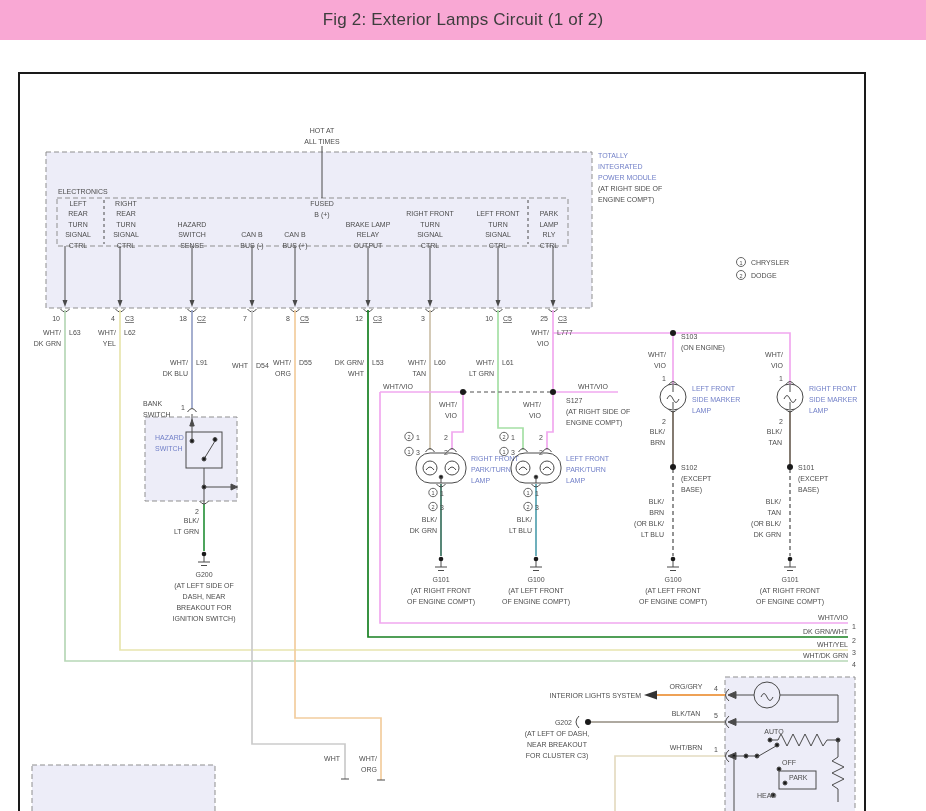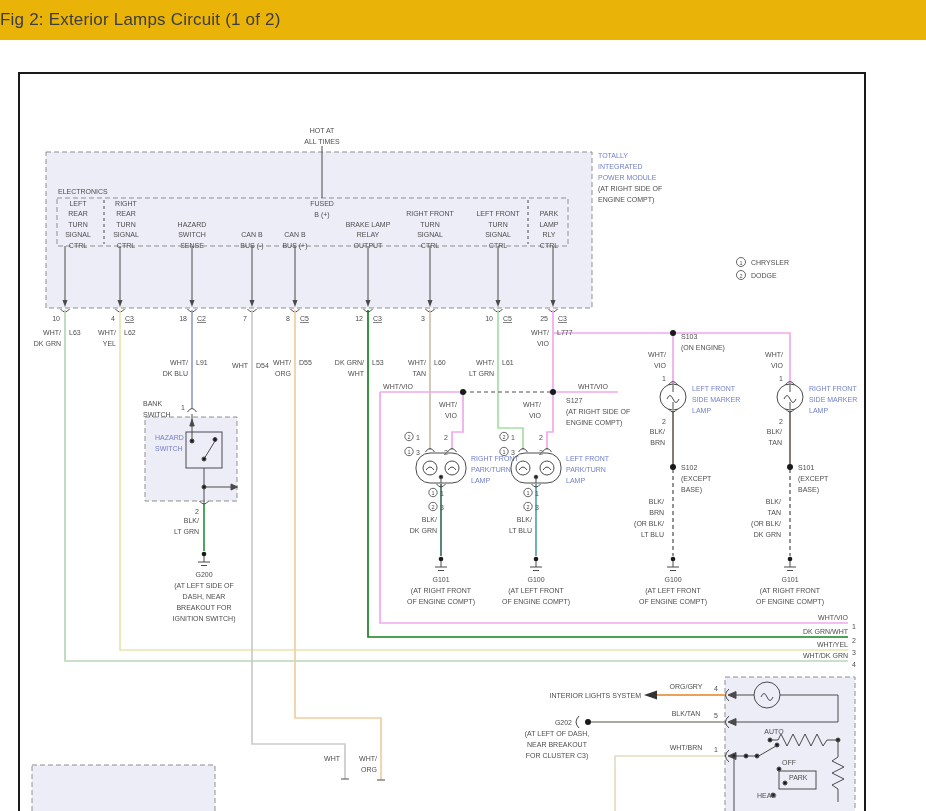--- a/index.html
+++ b/index.html
@@ -1,18 +1,18 @@
 <!DOCTYPE html>
 <html><head>
 <meta charset="utf-8">
 <style>
   html,body{margin:0;padding:0;width:926px;height:811px;overflow:hidden;background:#fff;
     font-family:"Liberation Sans",sans-serif;}
-  .titlebar{position:absolute;left:0;top:0;width:926px;height:40px;background:#eab308;
-    display:flex;align-items:center;justify-content:flex-start;}
+  .titlebar{position:absolute;left:0;top:0;width:926px;height:40px;background:#f9a8d4;
+    display:flex;align-items:center;justify-content:center;}
   .titlebar span{font-size:17px;color:#3d3d3d;letter-spacing:.2px;}
   svg{position:absolute;left:0;top:0;}
   text{font-family:"Liberation Sans",sans-serif;font-size:7px;fill:#4d4d4d;}
   .tb{fill:#7280c8;}
   .te{text-anchor:end;}
   .tm{text-anchor:middle;}
   .u{text-decoration:underline;}
   .t5{font-size:5.5px;}
   .wire{fill:none;stroke-width:1.7;}
   .thin{fill:none;stroke:#4a4a4a;stroke-width:1;}

